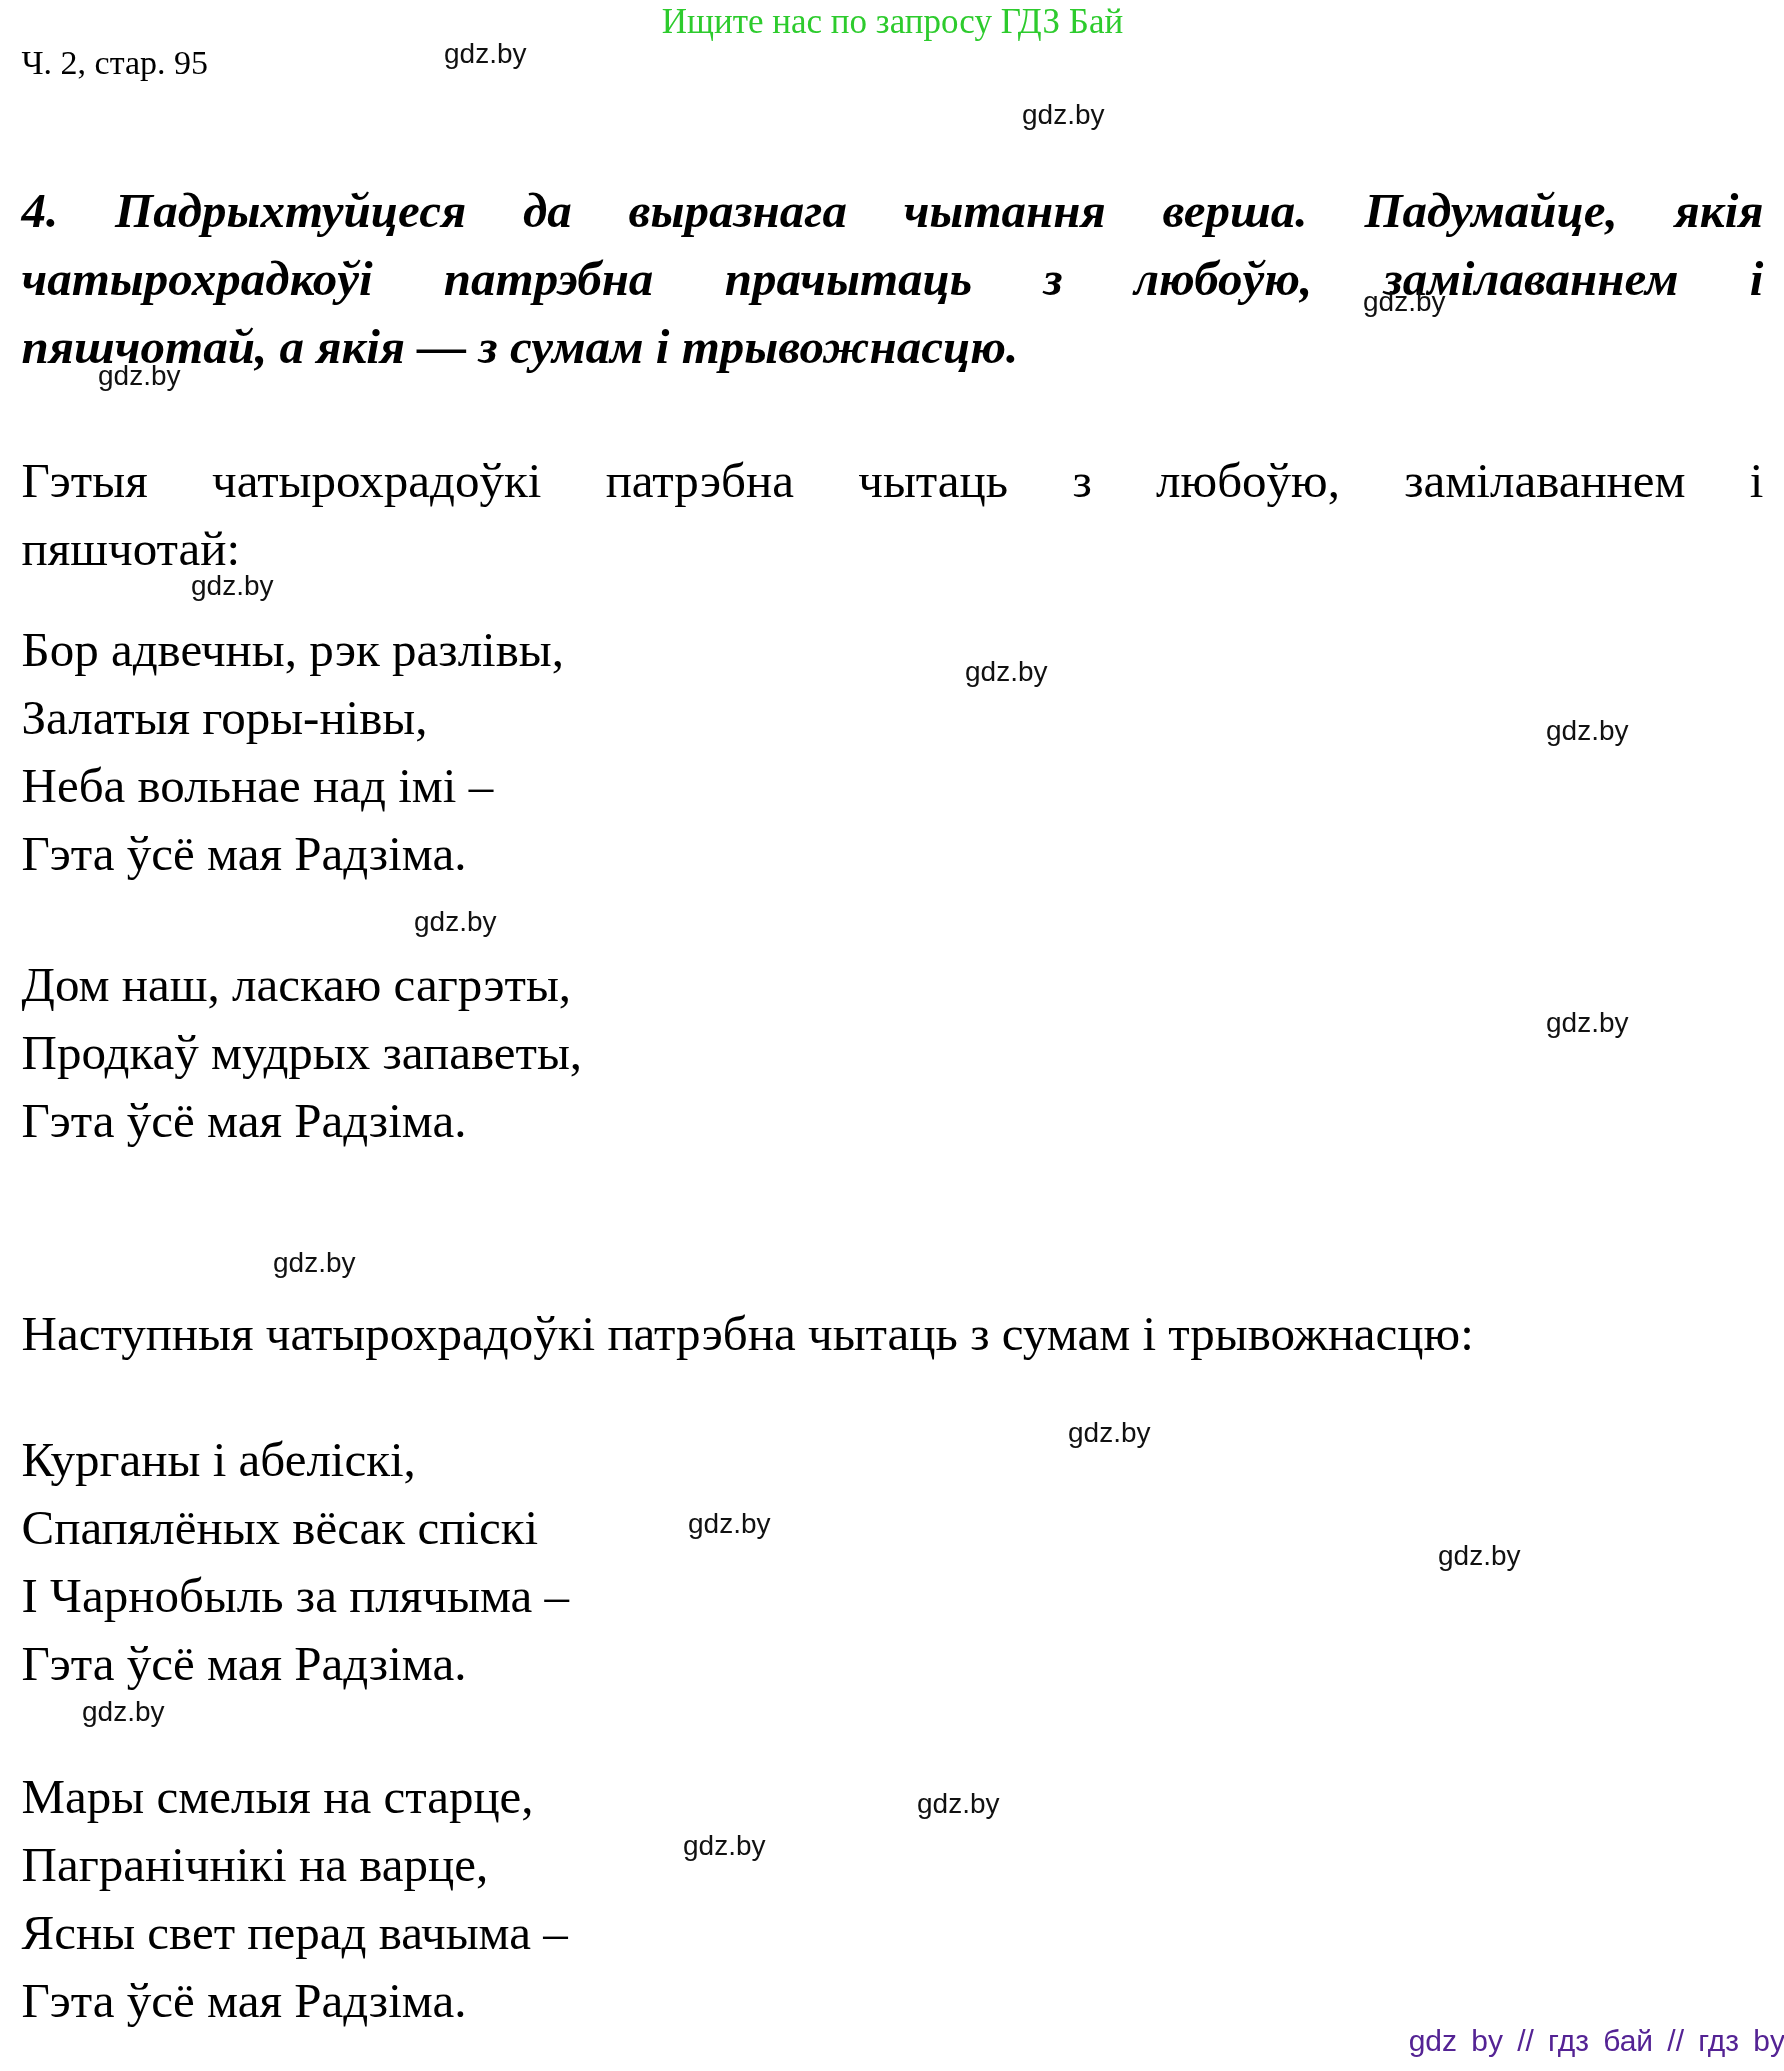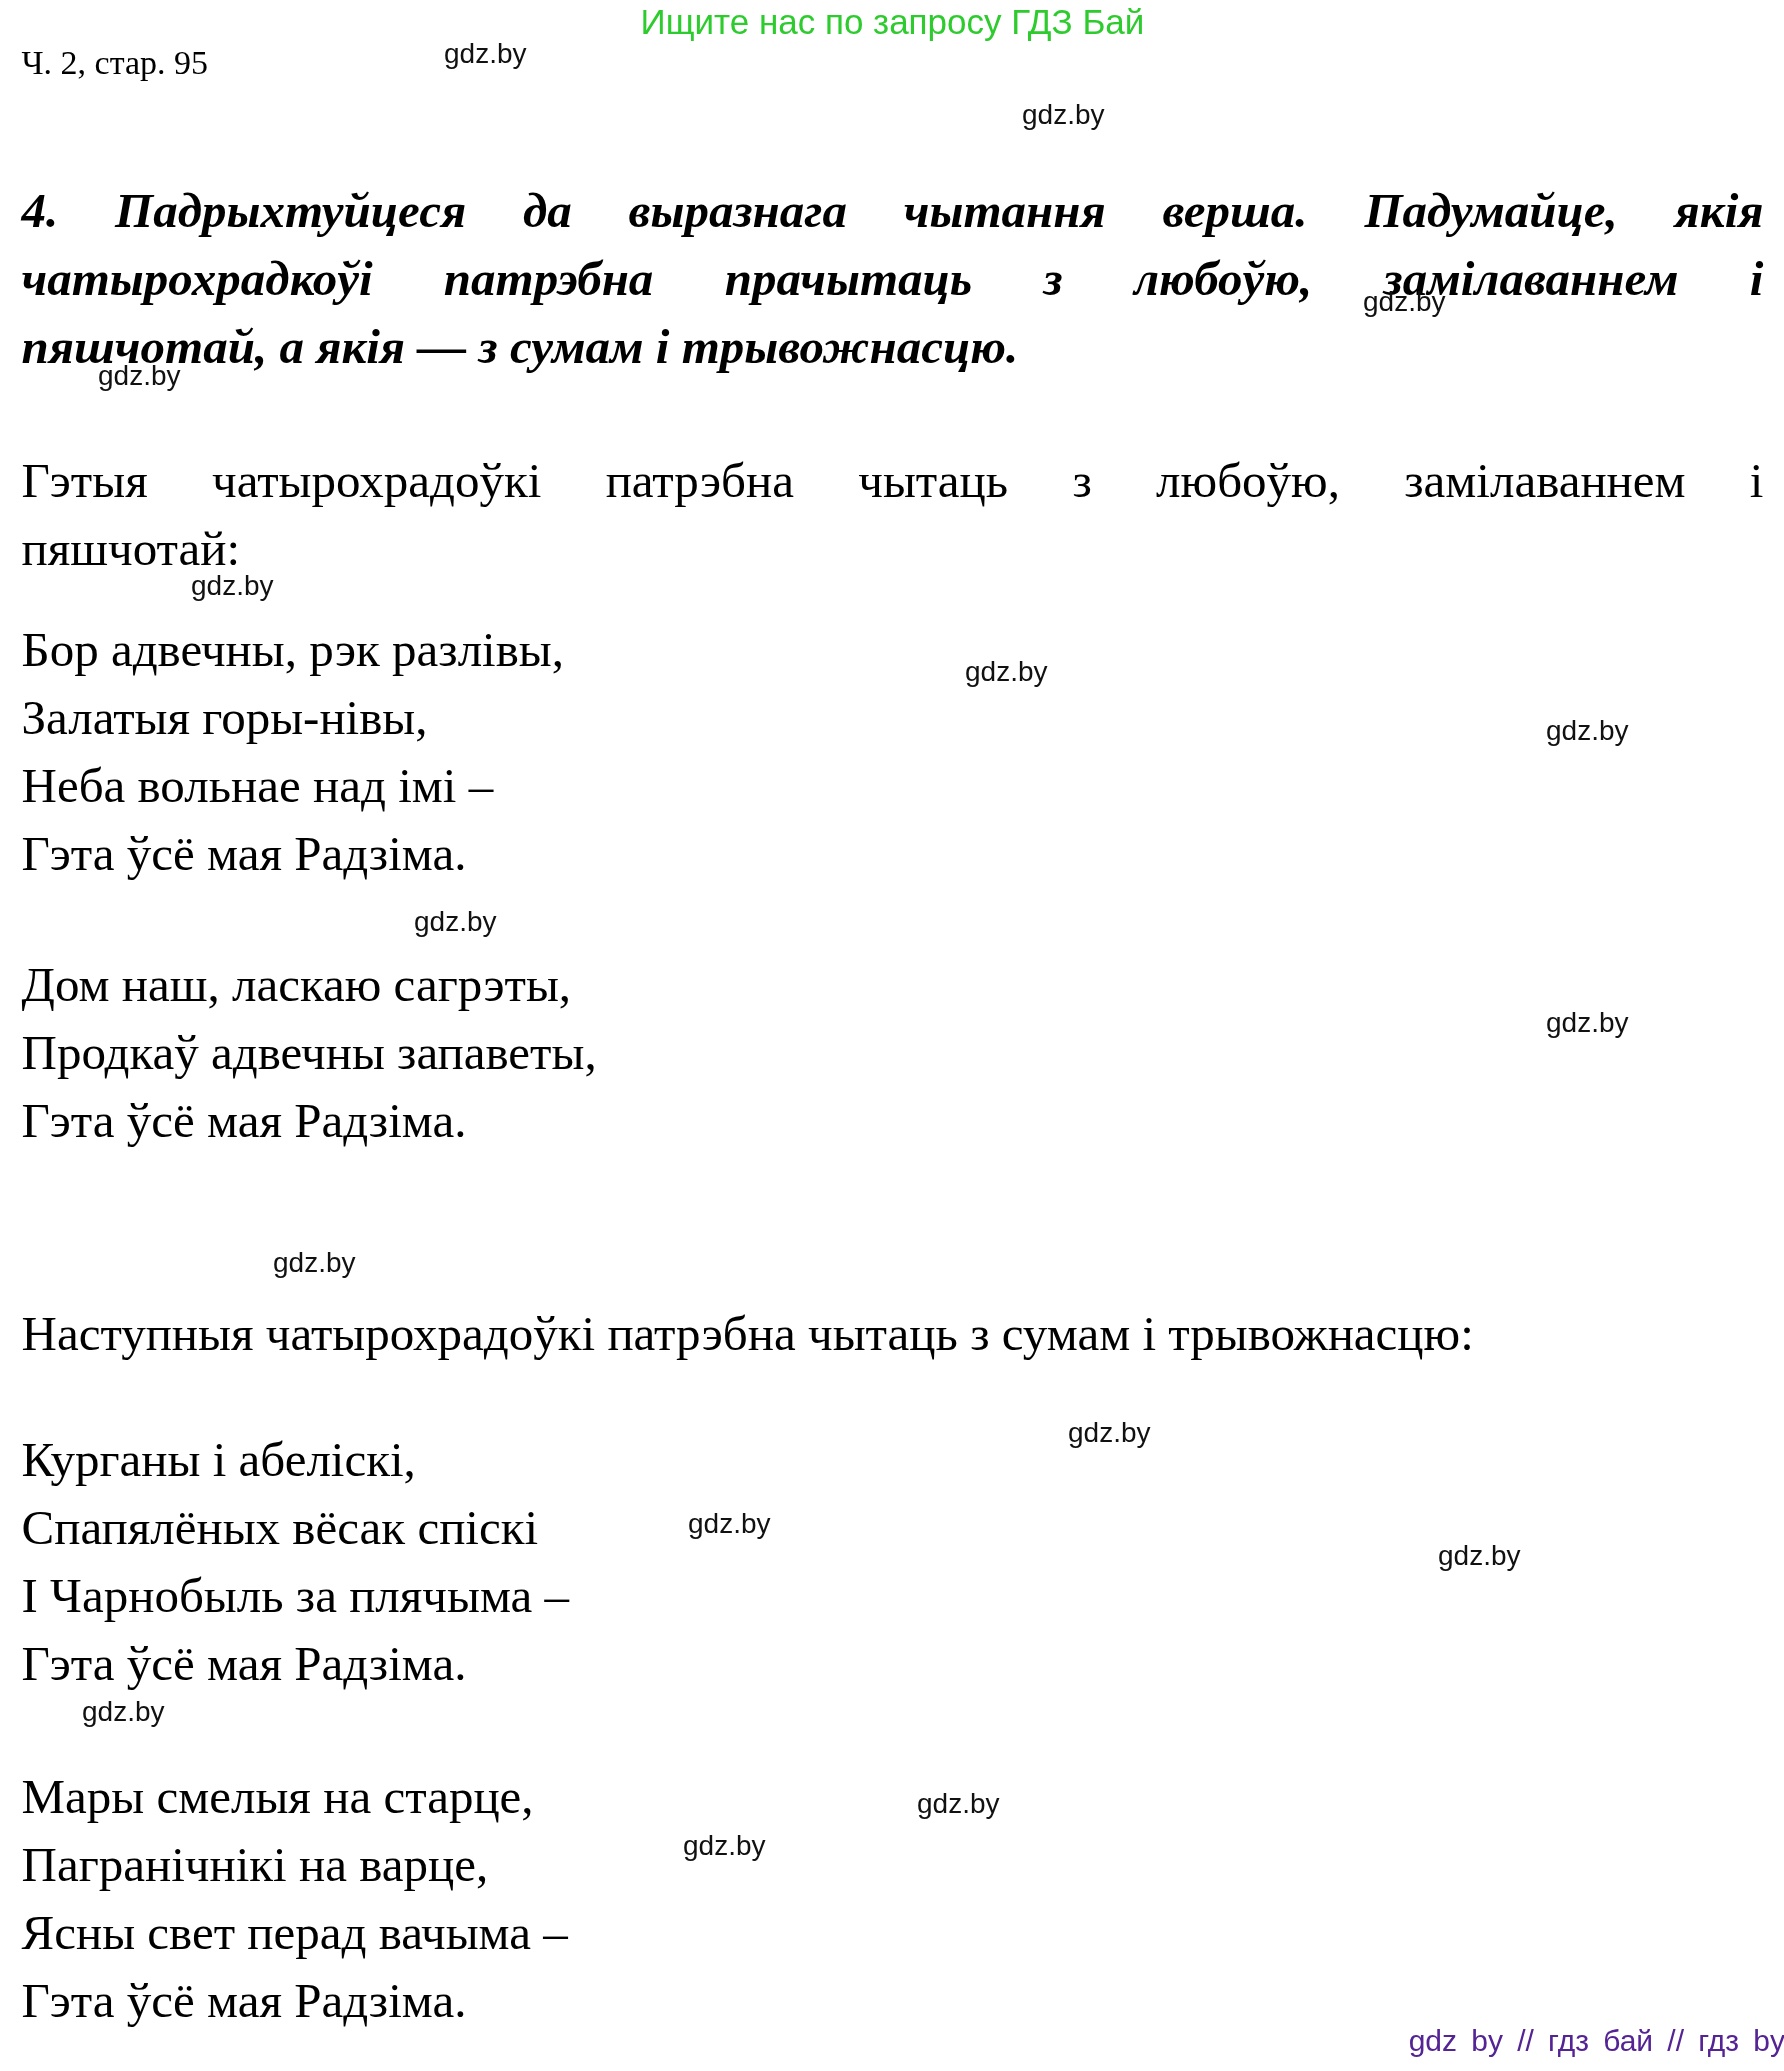--- a/index.html
+++ b/index.html
@@ -7,21 +7,21 @@
     position:relative;
     width:1785px;height:2071px;
     background:#ffffff;
     overflow:hidden;
     font-family:"Liberation Serif", serif;
     color:#000;
   }
   .promo{
     position:absolute;top:2px;left:0;width:100%;
     text-align:center;
-    font-family:Liberation Sans, sans-serif;
+    font-family:Liberation Serif, serif;
     font-size:35px;line-height:39px;
     color:var(--promo-green,#2dcb2d);
     white-space:nowrap;
   }
   .h1{
     position:absolute;left:21.5px;top:33px;
     font-size:34px;line-height:59px;font-weight:normal;
     white-space:nowrap;
     text-align:right;
   }
@@ -80,21 +80,21 @@
 
   <div class="stanza" style="top:616px">
     <div>Бор адвечны, рэк разлівы,</div>
     <div>Залатыя горы-нівы,</div>
     <div>Неба вольнае над імі –</div>
     <div>Гэта ўсё мая Радзіма.</div>
   </div>
 
   <div class="stanza" style="top:951px">
     <div>Дом наш, ласкаю сагрэты,</div>
-    <div>Продкаў адвечны запаветы,</div>
+    <div>Продкаў мудрых запаветы,</div>
     <div>Гэта ўсё мая Радзіма.</div>
   </div>
 
   <div class="para" style="top:1292px">
     <div>Наступныя чатырохрадоўкі патрэбна чытаць з сумам і трывожнасцю:</div>
   </div>
 
   <div class="stanza" style="top:1426px">
     <div>Курганы і абеліскі,</div>
     <div>Спапялёных вёсак спіскі</div>

